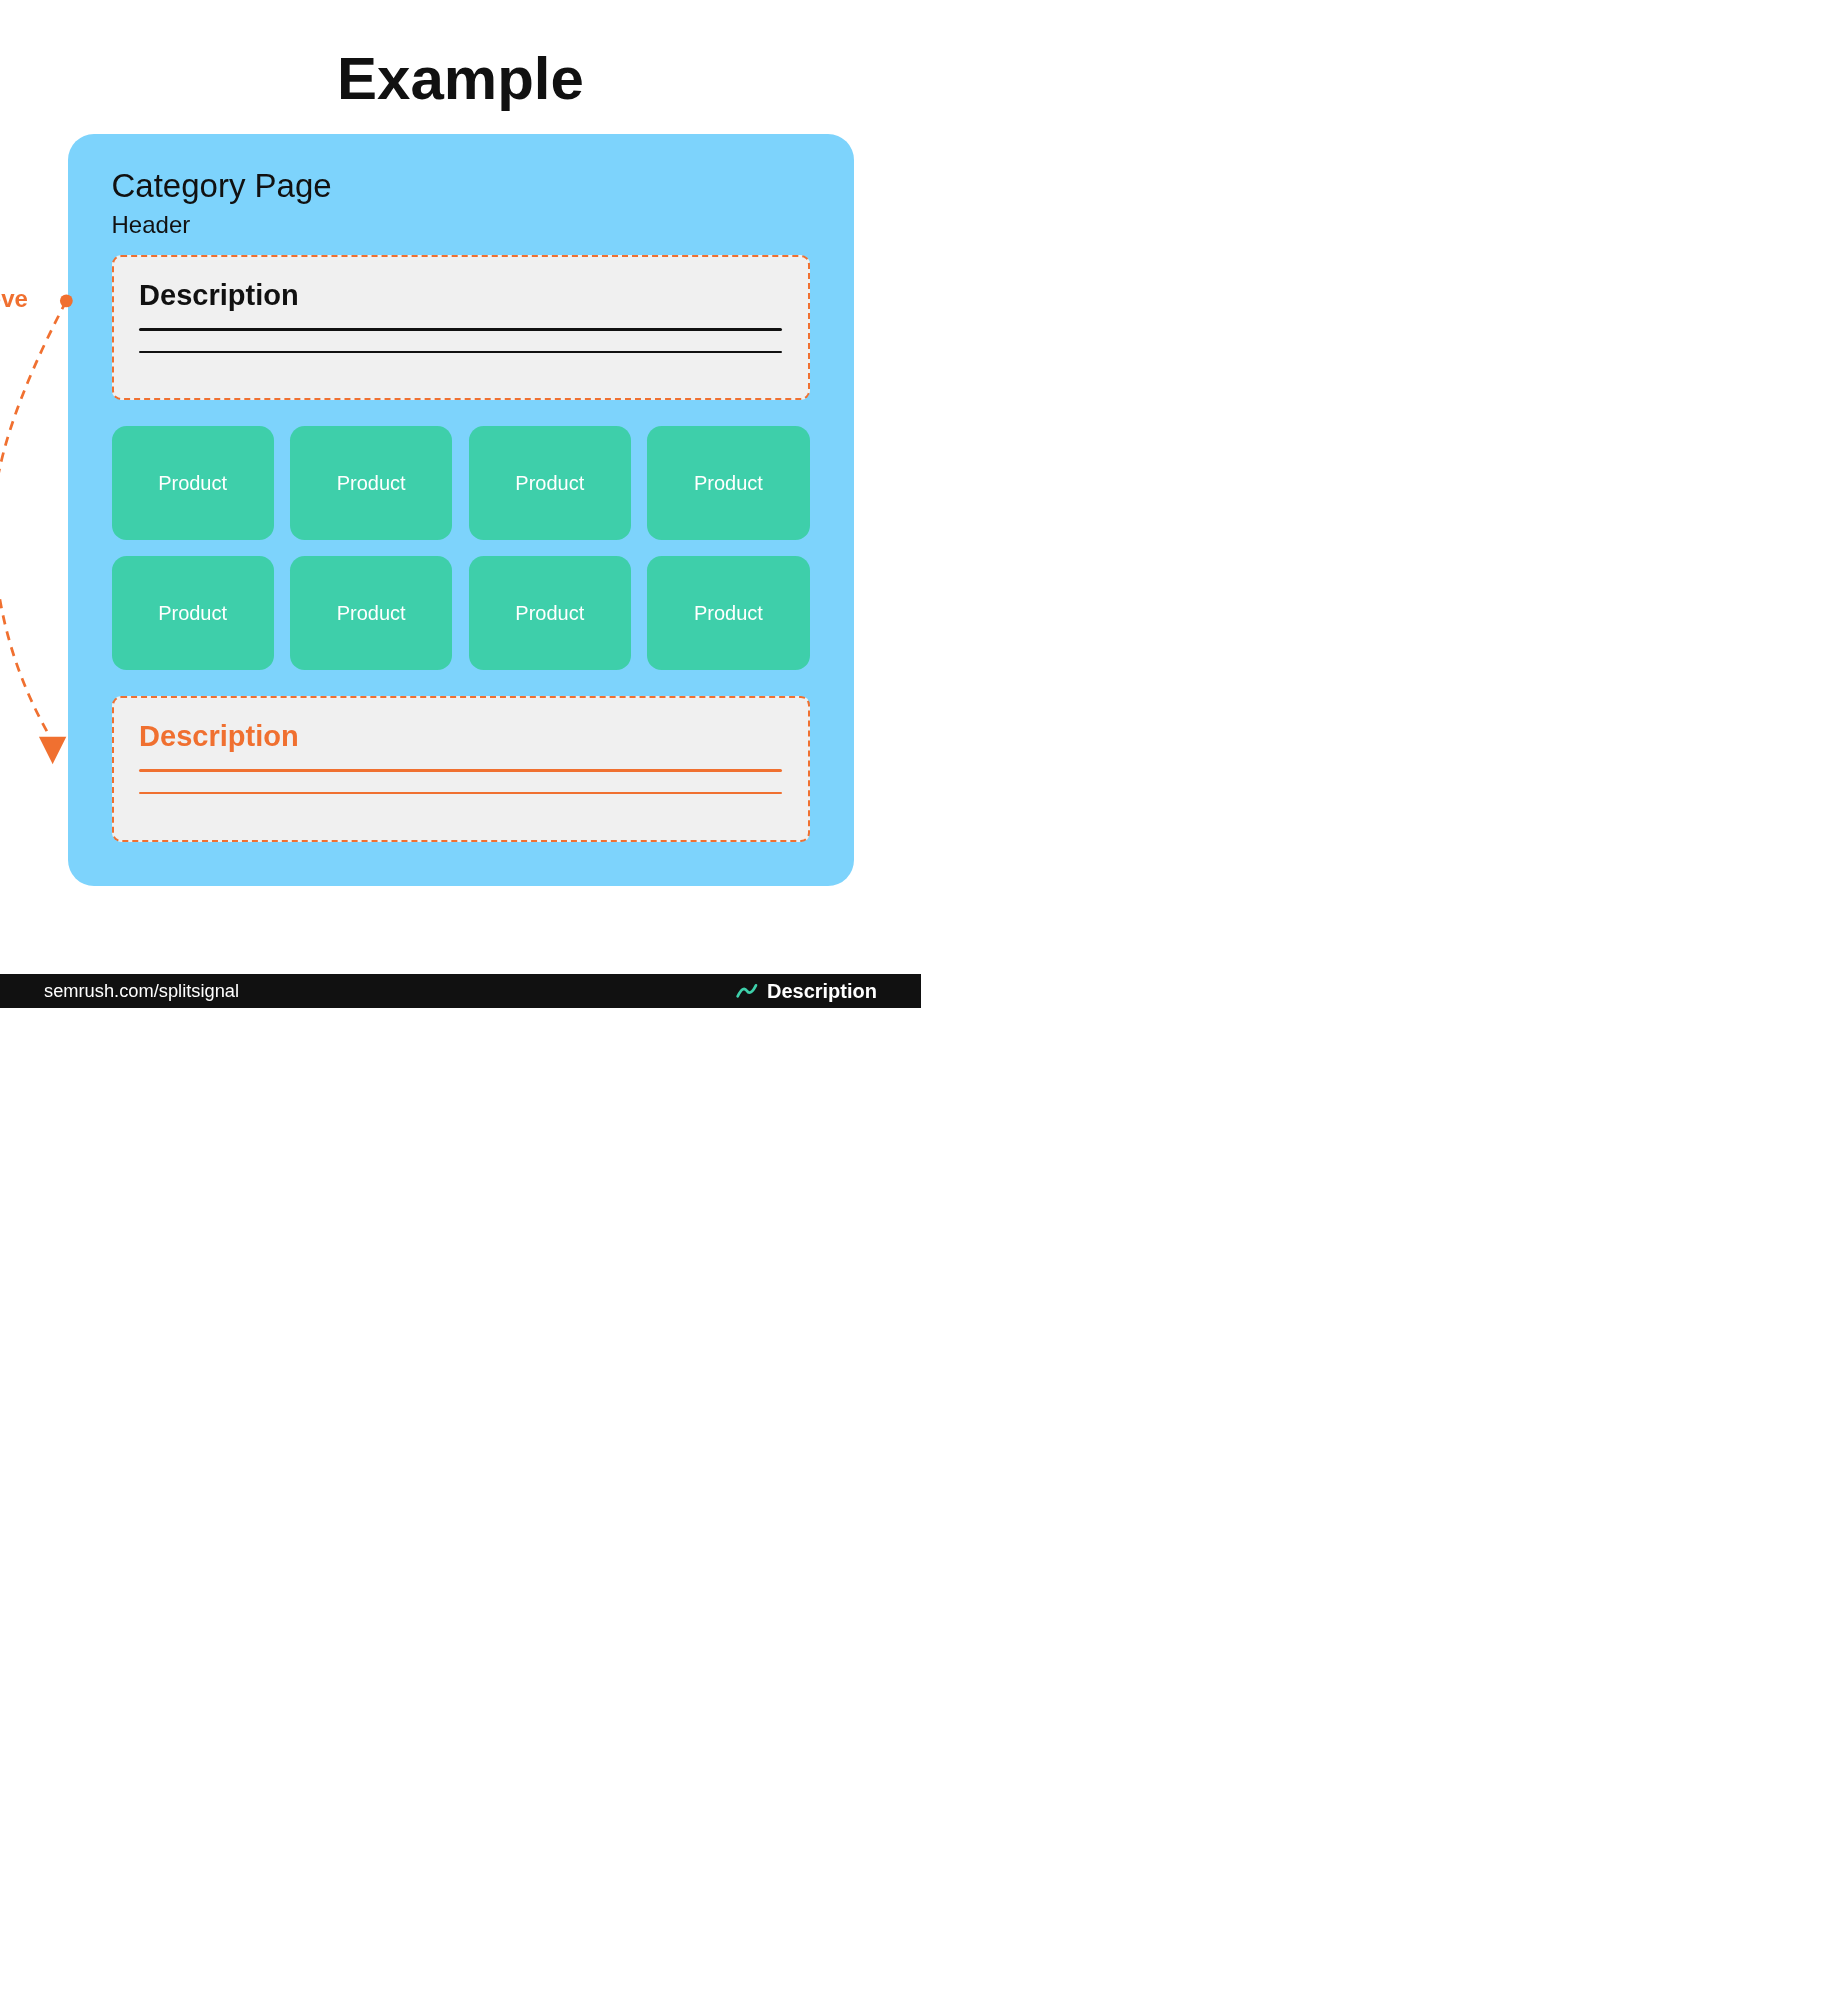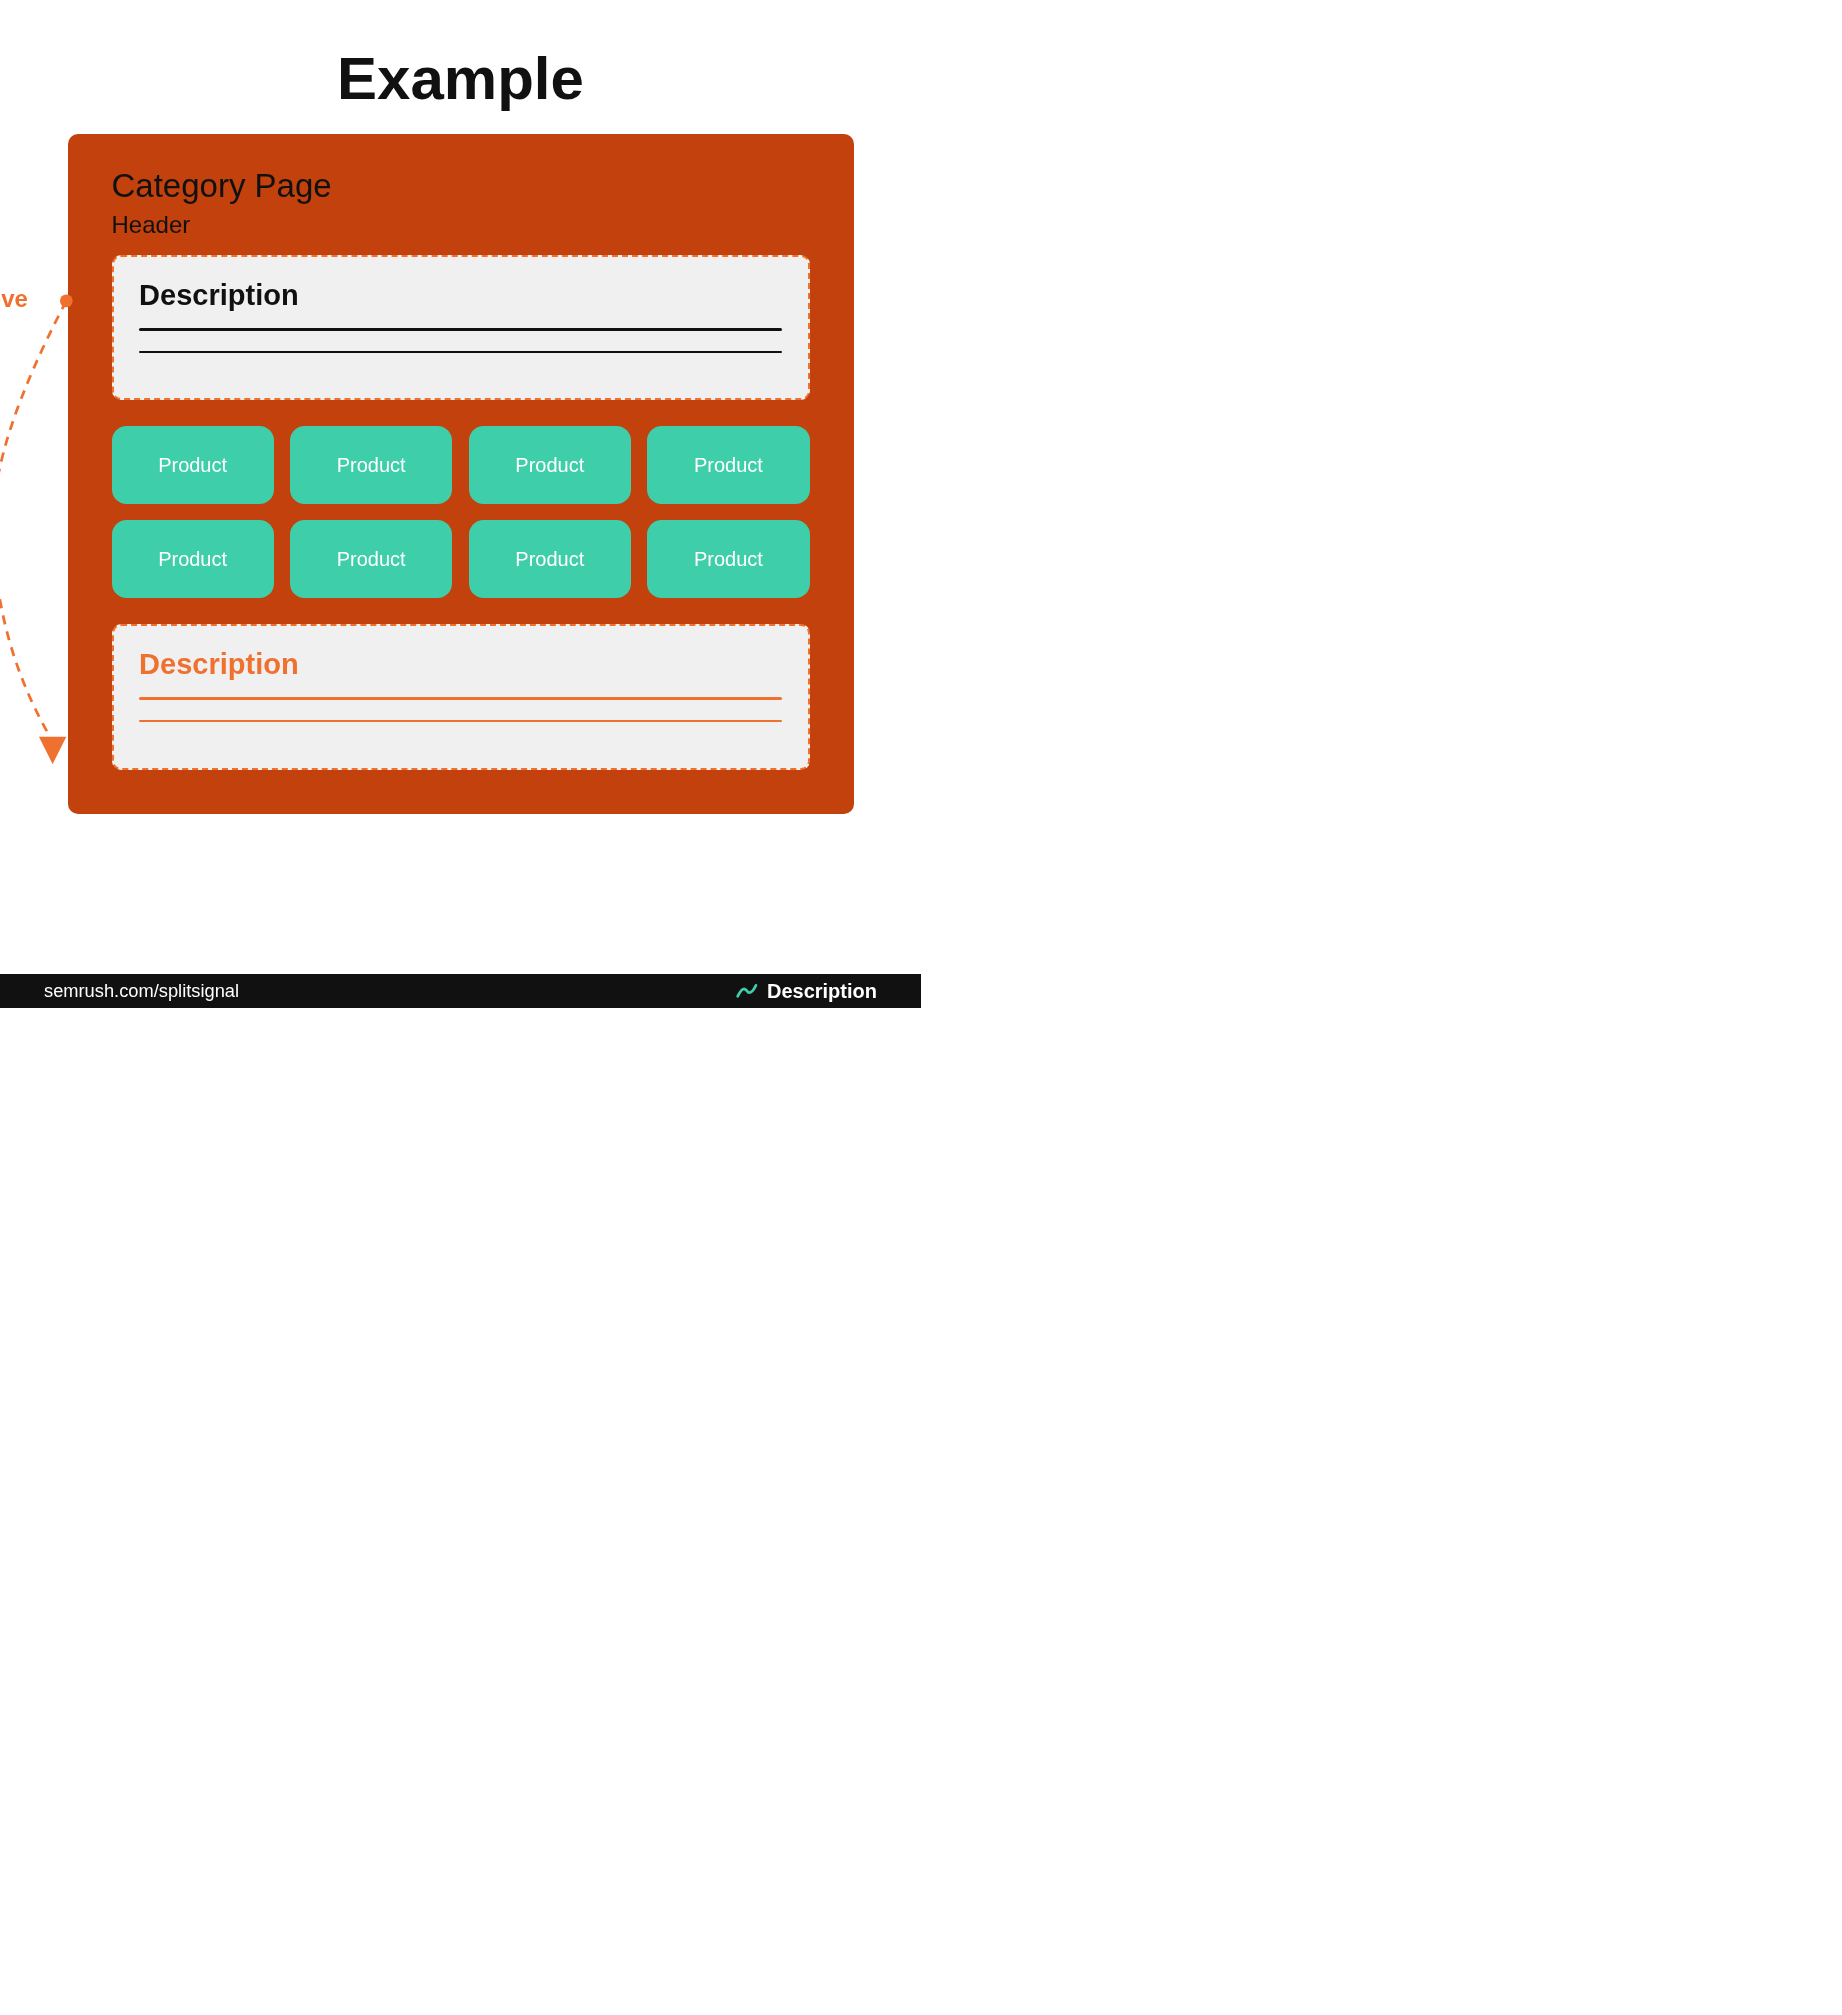--- a/index.html
+++ b/index.html
@@ -23,22 +23,22 @@
       margin-bottom: 21px;
     }
 
     .diagram-wrapper {
       position: relative;
       width: 786px;
       margin-bottom: 37px;
     }
 
     .category-page-card {
-      background: #c2410c;
-      border-radius: 10px;
+      background: #7dd3fc;
+      border-radius: 26px;
       padding: 33px 44px 44px 44px;
       width: 100%;
     }
 
     .category-page-title {
       font-size: 33px;
       font-weight: 400;
       color: #111111;
       margin-bottom: 5.5px;
     }
@@ -78,21 +78,21 @@
     .product-grid {
       display: grid;
       grid-template-columns: repeat(4, 1fr);
       gap: 16.4px;
       margin-bottom: 25.6px;
     }
 
     .product-card {
       background: #3ecfaa;
       border-radius: 14.6px;
-      height: 78px;
+      height: 114px;
       display: flex;
       align-items: center;
       justify-content: center;
       font-size: 20px;
       font-weight: 400;
       color: #ffffff;
     }
 
     
     .description-box-bottom {

